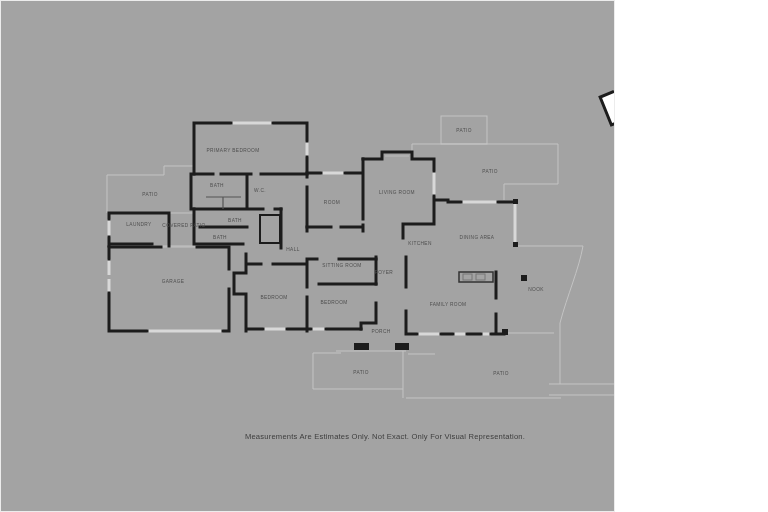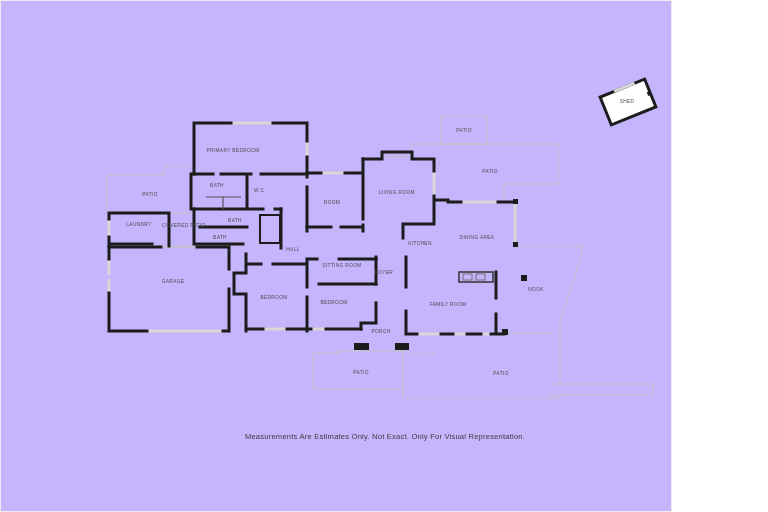--- a/index.html
+++ b/index.html
@@ -1,19 +1,19 @@
 <!DOCTYPE html>
 <html><head>
 <meta charset="utf-8">
 <style>
   html,body{margin:0;padding:0;background:#ffffff;}
   .canvas{
     position:relative;
-    width:672px;height:512px;
-    background:#c4b5fd;
+    width:615px;height:512px;
+    background:#a3a3a3;
     box-sizing:border-box;
     border:1px solid #ececec;
     font-family:"Liberation Sans", sans-serif;
     overflow:hidden;
     text-decoration:underline;
   }
   svg text{
     font-family:"Liberation Sans", sans-serif;
     fill:#4f4f4f;
   }

